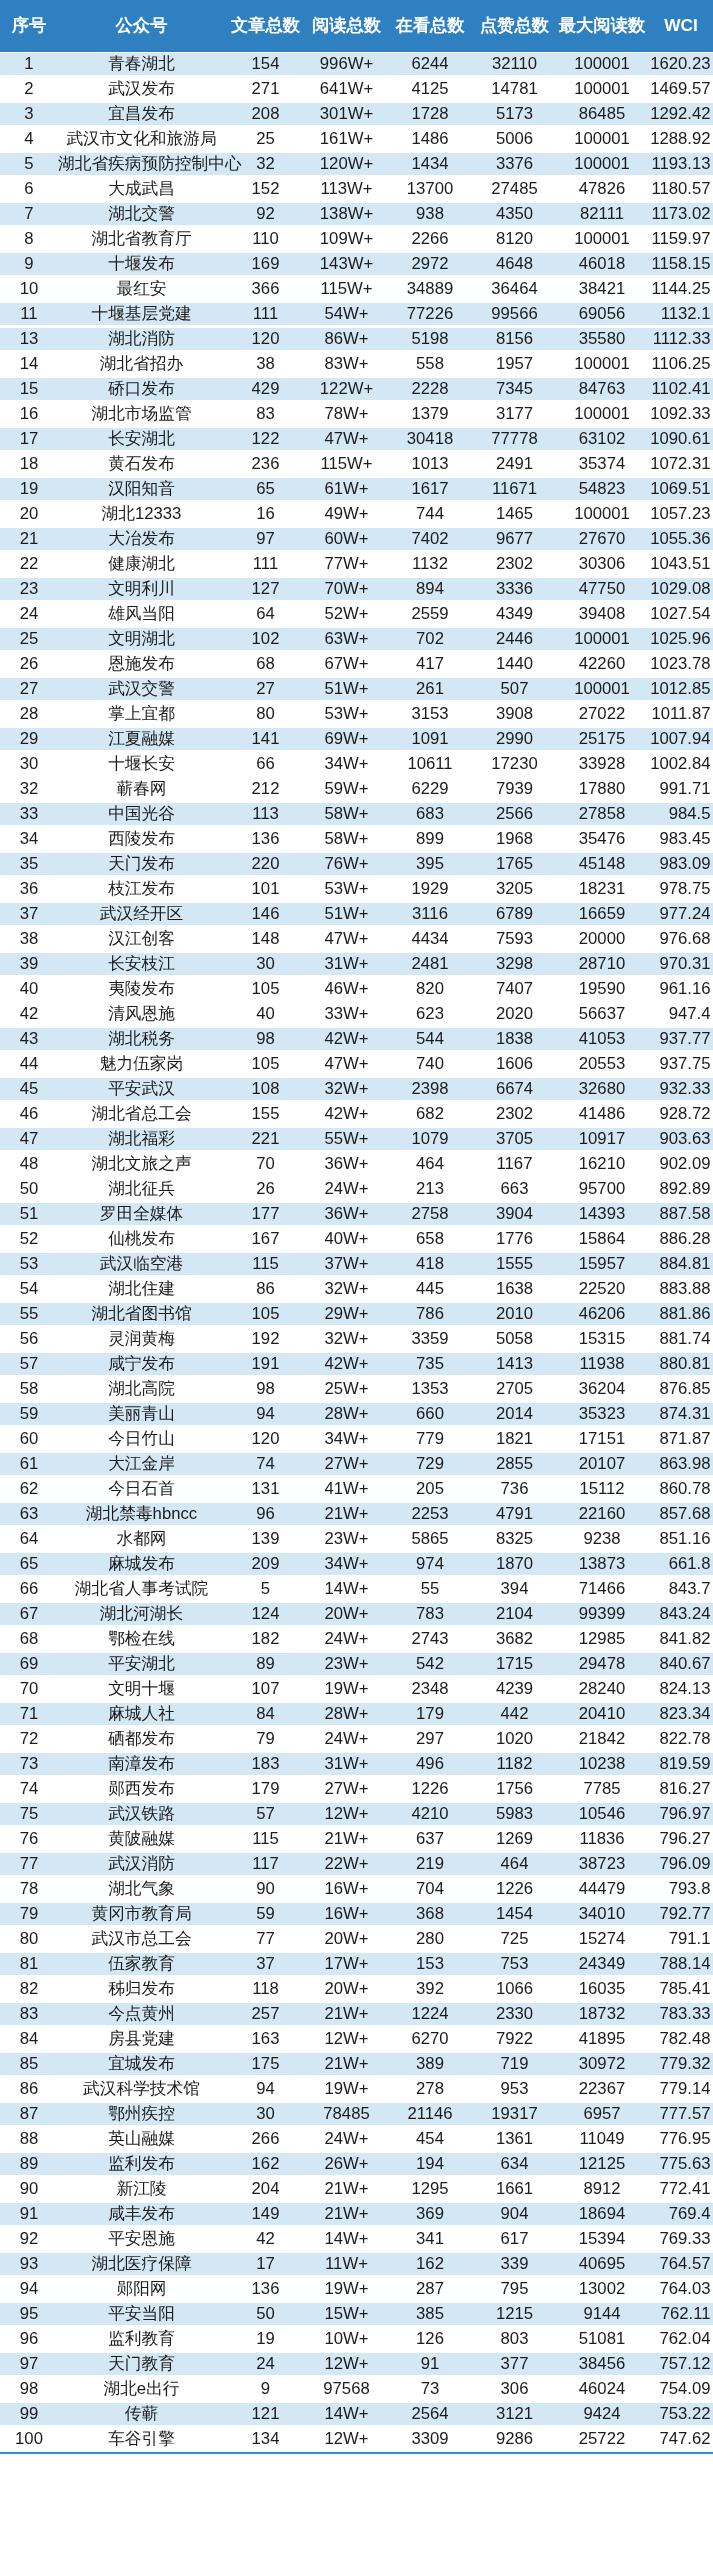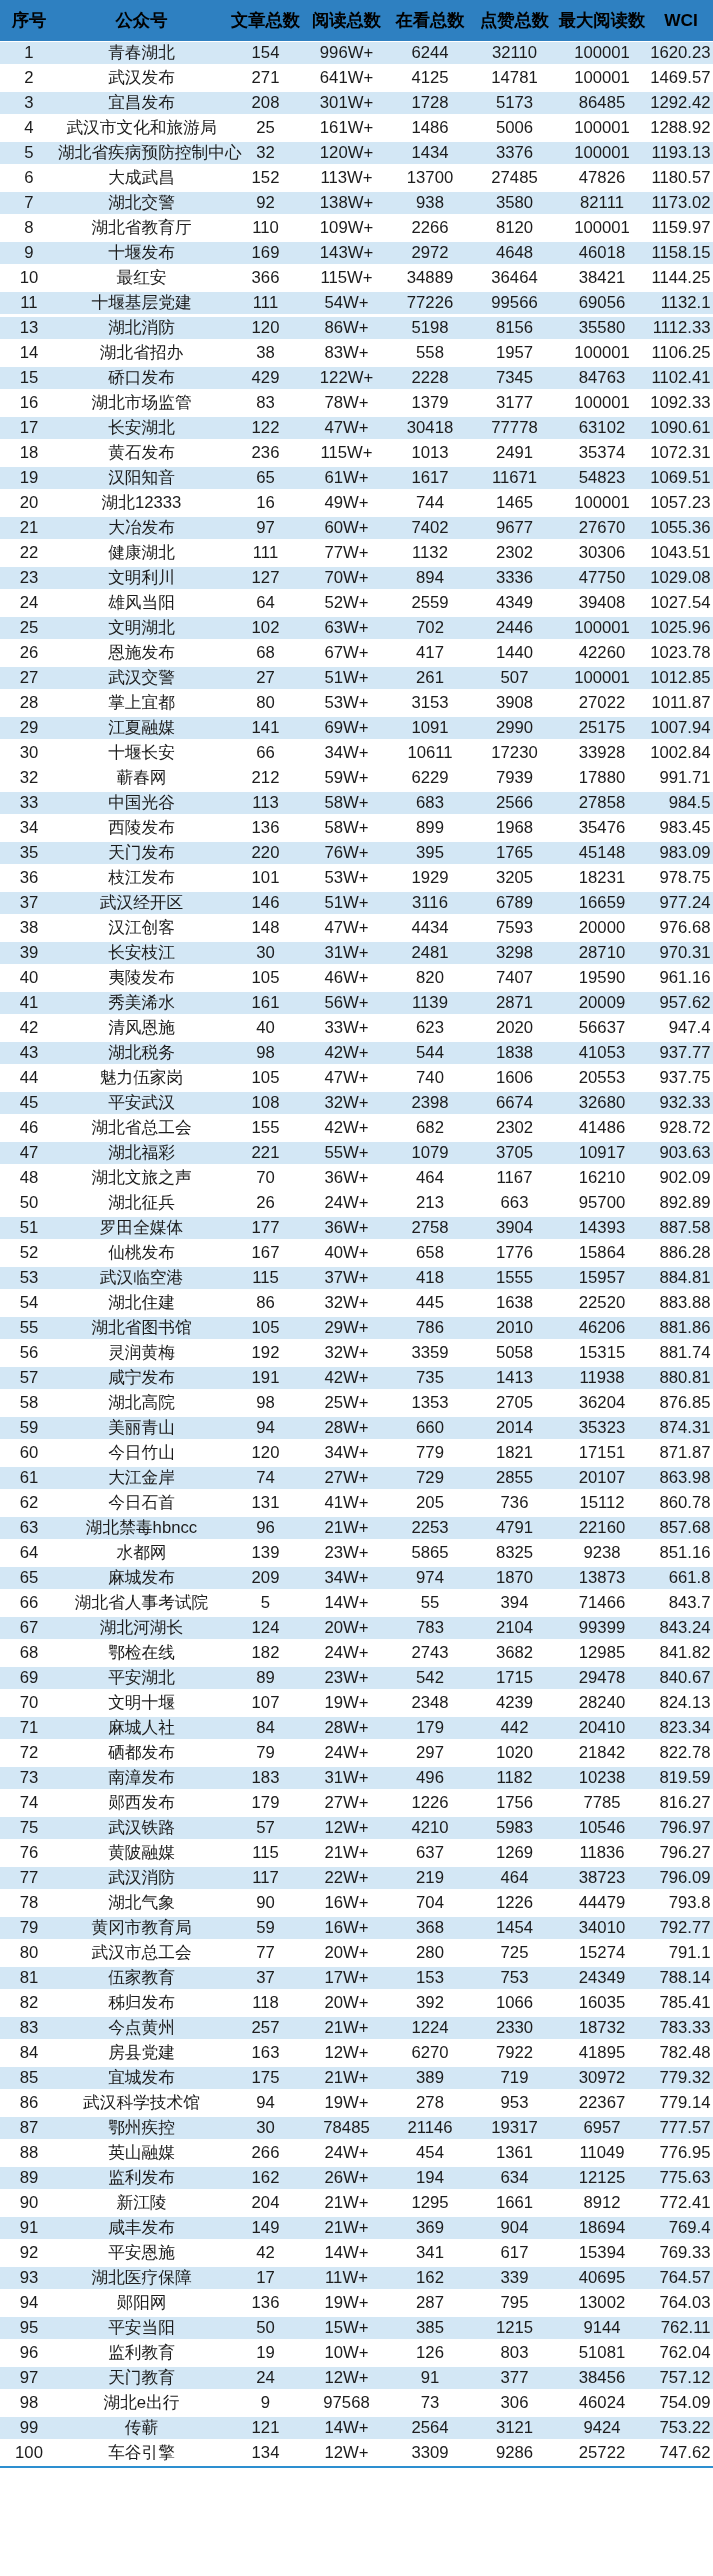--- a/index.html
+++ b/index.html
@@ -5,23 +5,23 @@
   html,body{margin:0;padding:0;background:#ffffff;}
   body{
     width:714px;
     font-family:"Liberation Sans","DejaVu Sans",sans-serif;
     -webkit-font-smoothing:antialiased;
   }
   .wci-table{width:714px;}
   .thead{
     display:grid;
     grid-template-columns:58px 167px 81px 81px 86px 83px 92px 66px;
-    height:41px;
+    height:52px;
     background:var(--header-bg,#2e80c1);
-    color:#000000;
+    color:#ffffff;
     font-weight:bold;
     font-size:17.3px;
     align-items:center;
   }
   .thead .cell{text-align:center;white-space:nowrap;}
   .tbody{}
   .row{
     display:grid;
     grid-template-columns:58px 167px 81px 81px 86px 83px 92px 66px;
     height:25px;
@@ -127,21 +127,21 @@
         <div class="cell">27485</div>
         <div class="cell">47826</div>
         <div class="cell wci">1180.57</div>
       </div>
       <div class="row alt">
         <div class="cell">7</div>
         <div class="cell">湖北交警</div>
         <div class="cell">92</div>
         <div class="cell">138W+</div>
         <div class="cell">938</div>
-        <div class="cell">3580</div>
+        <div class="cell">4350</div>
         <div class="cell">82111</div>
         <div class="cell wci">1173.02</div>
       </div>
       <div class="row">
         <div class="cell">8</div>
         <div class="cell">湖北省教育厅</div>
         <div class="cell">110</div>
         <div class="cell">109W+</div>
         <div class="cell">2266</div>
         <div class="cell">8120</div>
@@ -441,30 +441,20 @@
       <div class="row">
         <div class="cell">40</div>
         <div class="cell">夷陵发布</div>
         <div class="cell">105</div>
         <div class="cell">46W+</div>
         <div class="cell">820</div>
         <div class="cell">7407</div>
         <div class="cell">19590</div>
         <div class="cell wci">961.16</div>
       </div>
-      <div class="row alt">
-        <div class="cell">41</div>
-        <div class="cell">秀美浠水</div>
-        <div class="cell">161</div>
-        <div class="cell">56W+</div>
-        <div class="cell">1139</div>
-        <div class="cell">2871</div>
-        <div class="cell">20009</div>
-        <div class="cell wci">957.62</div>
-      </div>
       <div class="row">
         <div class="cell">42</div>
         <div class="cell">清风恩施</div>
         <div class="cell">40</div>
         <div class="cell">33W+</div>
         <div class="cell">623</div>
         <div class="cell">2020</div>
         <div class="cell">56637</div>
         <div class="cell wci">947.4</div>
       </div>

